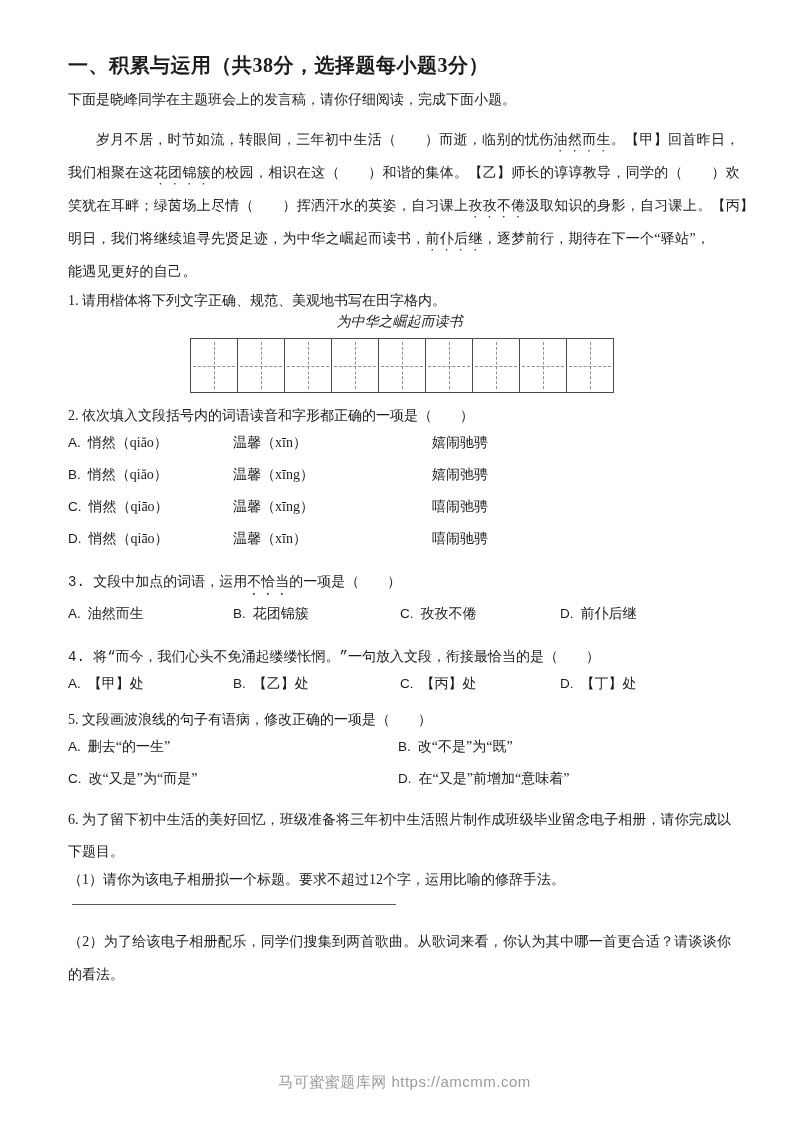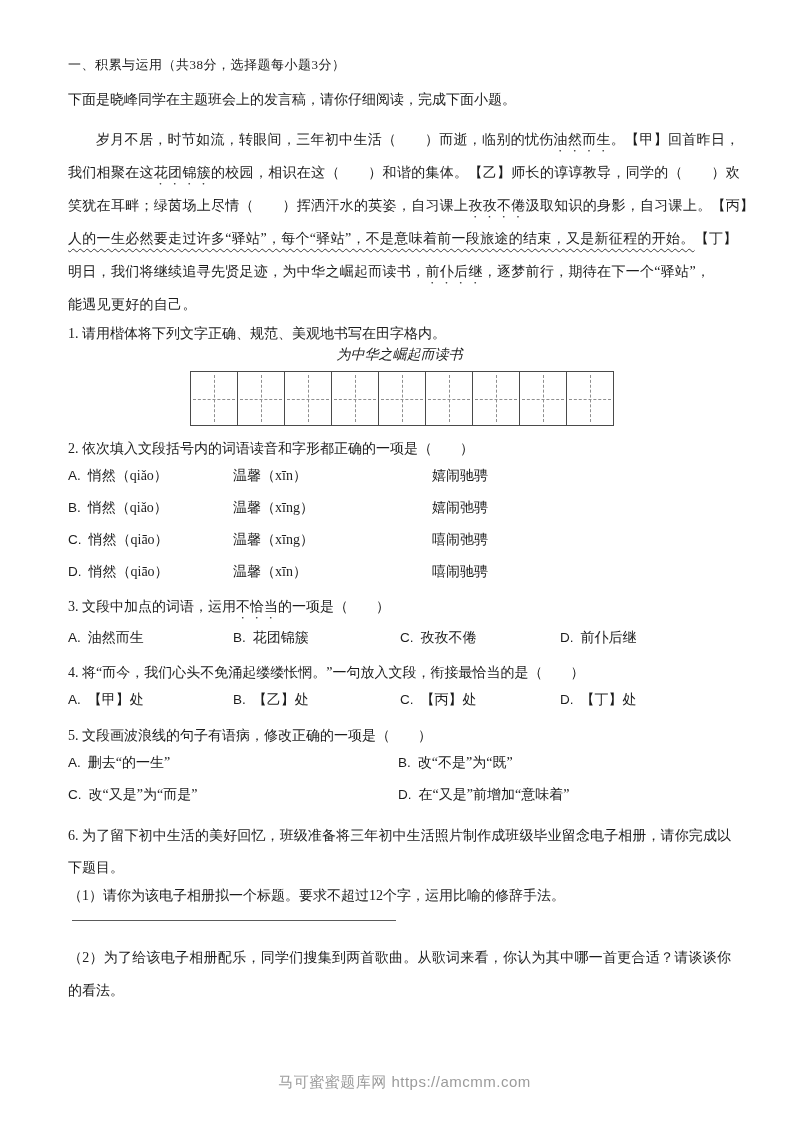--- a/index.html
+++ b/index.html
@@ -9,22 +9,22 @@
     height: 1122px;
     position: relative;
     font-family: "Liberation Serif", "DejaVu Serif", serif;
     color: #1c1c1c;
     overflow: hidden;
   }
   .page {
     padding: 54px 62px 0 68px;
   }
   .section-heading {
-    font-size: 13px;
-    font-weight: normal;
+    font-size: 20px;
+    font-weight: bold;
     line-height: 22px;
     margin-bottom: 14px;
     letter-spacing: 0.5px;
   }
   .intro {
     font-size: 14px;
     line-height: 20px;
     margin-bottom: 13px;
   }
   .speech {
@@ -95,21 +95,21 @@
   .q2-row .col2 { width: 135px; }
   .q2-row .col3 { width: 92px; text-align: right; }
   .q2-row .col4 { flex: 1; }
   .row4 .cell { display: flex; }
   .row4 .c1 { width: 165px; }
   .row4 .c2 { width: 167px; }
   .row4 .c3 { width: 160px; }
   .row4 .c4 { flex: 1; }
   .row2 .half1 { width: 330px; display: flex; }
   .row2 .half2 { flex: 1; display: flex; }
-  .q3-stem, .q4-stem { margin-top: 8px; }
+  .q3-stem, .q4-stem { margin-top: 16px; font-family: Liberation Mono, monospace; }
   .q5-stem { margin-top: 9px; }
   .q6-stem {
     margin-top: 9px;
     font-size: 14px;
     line-height: 32px;
     text-align: justify;
   }
   .q6-sub1 { font-size: 14px; line-height: 20px; margin-top: 2px; }
   .answer-line {
     margin-top: 14px;
@@ -142,21 +142,20 @@
 <div class="page">
 
   <div class="section-heading">一、积累与运用（共38分，选择题每小题3分）</div>
 
   <div class="intro">下面是晓峰同学在主题班会上的发言稿，请你仔细阅读，完成下面小题。</div>
 
   <div class="speech">
     <div class="speech-line indent2"><span>岁月不居，时节如流，转眼间，三年初中生活（　　）而逝，临别的忧伤</span><span class="em-dot">油然而生</span><span>。【甲】回首昨日，</span></div>
     <div class="speech-line"><span>我们相聚在这</span><span class="em-dot">花团锦簇</span><span>的校园，相识在这（　　）和谐的集体。【乙】师长的谆谆教导，同学的（　　）欢</span></div>
     <div class="speech-line"><span>笑犹在耳畔；绿茵场上尽情（　　）挥洒汗水的英姿，自习课上</span><span class="em-dot">孜孜不倦</span><span>汲取知识的身影，自习课上。【丙】</span></div>
-    <div class="speech-line"><span class="wavy">人的一生必然要走过许多“驿站”，每个“驿站”，不是意味着前一段旅途的结束，又是新征程的开始。</span><span>【丁】</span></div>
     <div class="speech-line"><span>明日，我们将继续追寻先贤足迹，为中华之崛起而读书，</span><span class="em-dot">前仆后继</span><span>，逐梦前行，期待在下一个“驿站”，</span></div>
     <div class="speech-line">能遇见更好的自己。</div>
   </div>
 
   <div class="question q1-stem">1. 请用楷体将下列文字正确、规范、美观地书写在田字格内。</div>
 
   <div class="grid-caption">为中华之崛起而读书</div>
 
   <div class="tian-grid">
     <div class="tian-cell"></div>

